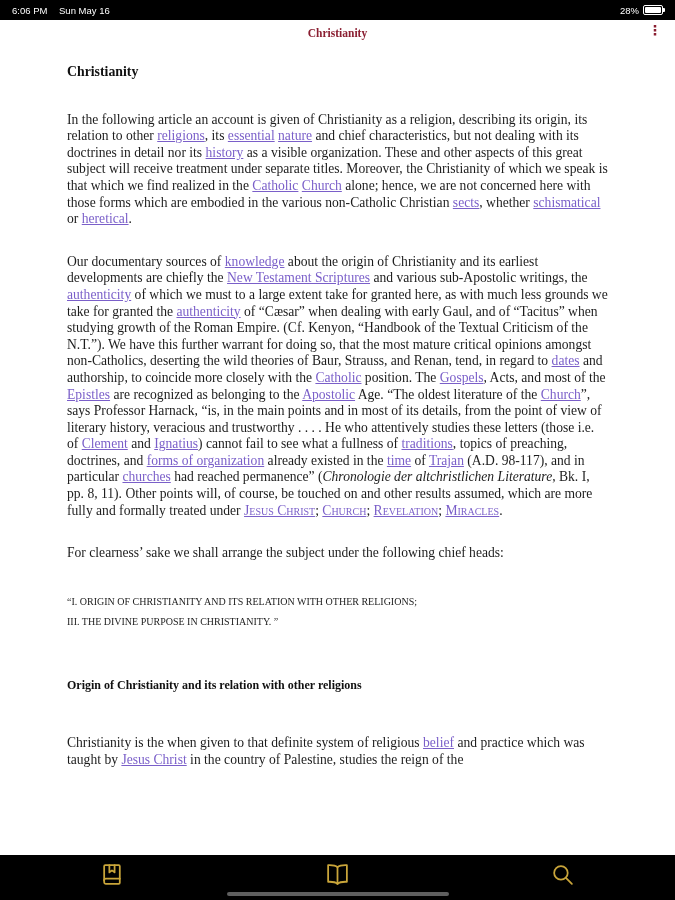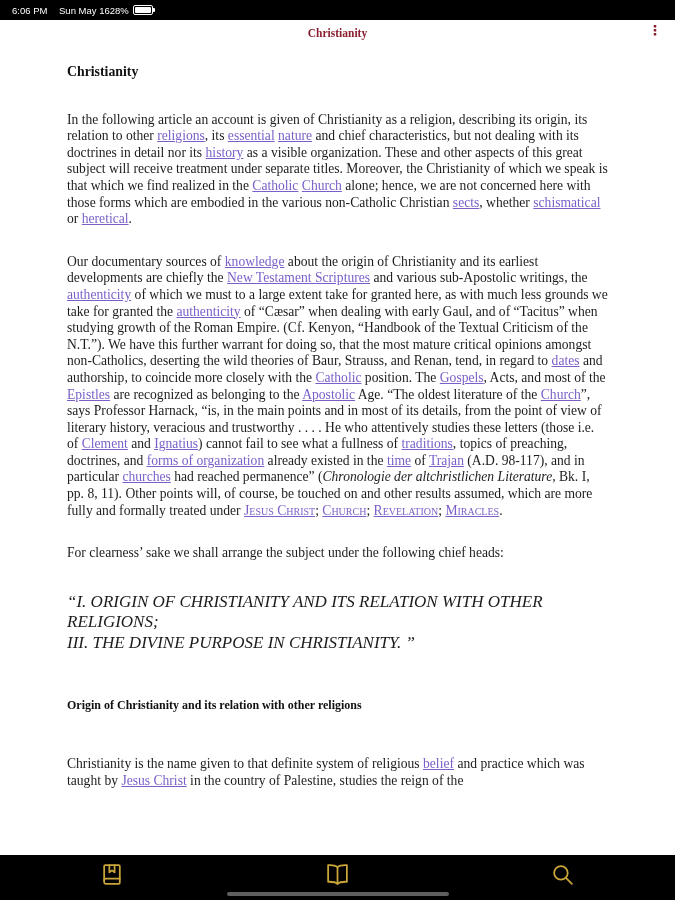--- a/index.html
+++ b/index.html
@@ -10,21 +10,21 @@
   }
   html,body{margin:0;padding:0;}
   body{
     width:675px;height:900px;position:relative;overflow:hidden;
     background:#ffffff;font-family:"Liberation Serif",serif;
   }
   
   .status-bar{
     position:absolute;top:0;left:0;right:0;height:20px;background:#000;
     color:#fff;font-family:"Liberation Sans",sans-serif;font-size:9.5px;
-    display:flex;align-items:center;
+    display:flex;justify-content:space-between;align-items:center;
     padding:0 12px;box-sizing:border-box;
   }
   .status-left span + span{margin-left:9px;}
   .status-right{display:flex;align-items:center;}
   .battery{display:inline-block;width:18px;height:8px;border:1px solid #fff;
     border-radius:2px;position:relative;margin-left:4px;}
   .battery::after{content:"";position:absolute;right:-3px;top:2px;width:2px;height:4px;
     background:#fff;border-radius:0 1px 1px 0;}
   .battery-level{position:absolute;top:1px;left:1px;right:1px;bottom:1px;background:#fff;border-radius:1px;}
   
@@ -41,21 +41,21 @@
   
   .content{
     position:absolute;top:46px;left:67px;width:541px;bottom:45px;overflow:hidden;
     color:#1c1c1c;font-size:13.6px;line-height:16.6px;text-align:left;
   }
   .content h1{font-size:13.8px;font-weight:700;margin:18px 0 31px;color:#111;}
   .para{margin:0 0 26px;}
   .link{color:var(--link);text-decoration:underline;cursor:pointer;}
   .sc{font-variant:small-caps;}
   .i{font-style:italic;}
-  .quote{font-style:italic;font-size:17px;line-height:20.5px;margin:30px 0 44px;color:#1c1c1c;}
+  .quote{font-size:10px;line-height:20.5px;margin:30px 0 44px;color:#1c1c1c;}
   .content h2{font-size:12px;font-weight:700;margin:0 0 42px;color:#111;}
   
   .toolbar{
     position:absolute;left:0;right:0;bottom:0;height:45px;background:var(--toolbar-bg);
     display:flex;align-items:flex-start;padding-top:5px;box-sizing:border-box;
   }
   .tool{flex:1;display:flex;justify-content:center;align-items:center;height:28px;color:var(--gold);cursor:pointer;}
   .tool svg{width:25px;height:25px;stroke:currentColor;fill:none;stroke-width:1.7;stroke-linecap:round;stroke-linejoin:round;}
   .home-indicator{
     position:absolute;left:50%;transform:translateX(-50%);bottom:4px;
@@ -88,21 +88,21 @@
   <div class="content">
     <h1>Christianity</h1>
     <p class="para"><span>In the following article an account is given of Christianity as a religion, describing its origin, its relation to other </span><a class="link">religions</a><span>, its </span><a class="link">essential</a><span> </span><a class="link">nature</a><span> and chief characteristics, but not dealing with its doctrines in detail nor its </span><a class="link">history</a><span> as a visible organization. These and other aspects of this great subject will receive treatment under separate titles. Moreover, the Christianity of which we speak is that which we find realized in the </span><a class="link">Catholic</a><span> </span><a class="link">Church</a><span> alone; hence, we are not concerned here with those forms which are embodied in the various non-Catholic Christian </span><a class="link">sects</a><span>, whether </span><a class="link">schismatical</a><span> or </span><a class="link">heretical</a><span>.</span></p>
     <p class="para"><span>Our documentary sources of </span><a class="link">knowledge</a><span> about the origin of Christianity and its earliest developments are chiefly the </span><a class="link">New Testament Scriptures</a><span> and various sub-Apostolic writings, the </span><a class="link">authenticity</a><span> of which we must to a large extent take for granted here, as with much less grounds we take for granted the </span><a class="link">authenticity</a><span> of “Cæsar” when dealing with early Gaul, and of “Tacitus” when studying growth of the Roman Empire. (Cf. Kenyon, “Handbook of the Textual Criticism of the N.T.”). We have this further warrant for doing so, that the most mature critical opinions amongst non-Catholics, deserting the wild theories of Baur, Strauss, and Renan, tend, in regard to </span><a class="link">dates</a><span> and authorship, to coincide more closely with the </span><a class="link">Catholic</a><span> position. The </span><a class="link">Gospels</a><span>, Acts, and most of the </span><a class="link">Epistles</a><span> are recognized as belonging to the </span><a class="link">Apostolic</a><span> Age. “The oldest literature of the </span><a class="link">Church</a><span>”, says Professor Harnack, “is, in the main points and in most of its details, from the point of view of literary history, veracious and trustworthy . . . . He who attentively studies these letters (those i.e. of </span><a class="link">Clement</a><span> and </span><a class="link">Ignatius</a><span>) cannot fail to see what a fullness of </span><a class="link">traditions</a><span>, topics of preaching, doctrines, and </span><a class="link">forms of organization</a><span> already existed in the </span><a class="link">time</a><span> of </span><a class="link">Trajan</a><span> (A.D. 98-117), and in particular </span><a class="link">churches</a><span> had reached permanence” (</span><span class="i">Chronologie der altchristlichen Literature</span><span>, Bk. I, pp. 8, 11). Other points will, of course, be touched on and other results assumed, which are more fully and formally treated under </span><a class="link sc">Jesus Christ</a><span>; </span><a class="link sc">Church</a><span>; </span><a class="link sc">Revelation</a><span>; </span><a class="link sc">Miracles</a><span>.</span></p>
     <p class="para"><span>For clearness’ sake we shall arrange the subject under the following chief heads:</span></p>
     <div class="quote">
       <div class="quote-line">“I. ORIGIN OF CHRISTIANITY AND ITS RELATION WITH OTHER RELIGIONS;</div>
       <div class="quote-line">III. THE DIVINE PURPOSE IN CHRISTIANITY. ”</div>
     </div>
     <h2>Origin of Christianity and its relation with other religions</h2>
-    <p class="para"><span>Christianity is the name given to that definite system of religious </span><a class="link">belief</a><span> and practice which was taught by </span><a class="link">Jesus Christ</a><span> in the country of Palestine, studies the reign of the</span></p>
+    <p class="para"><span>Christianity is the when given to that definite system of religious </span><a class="link">belief</a><span> and practice which was taught by </span><a class="link">Jesus Christ</a><span> in the country of Palestine, studies the reign of the</span></p>
   </div>
 
   <div class="toolbar">
     <div class="tool">
       <svg viewBox="0 0 24 24">
         <path d="M5 3h13a1 1 0 0 1 1 1v16a1 1 0 0 1-1 1H5.5A1.5 1.5 0 0 1 4 19.5V4a1 1 0 0 1 1-1z"></path>
         <path d="M4 17.5A1.5 1.5 0 0 1 5.5 16H19"></path>
         <path d="M9 3v7l2.5-2L14 10V3"></path>
       </svg>
     </div>

